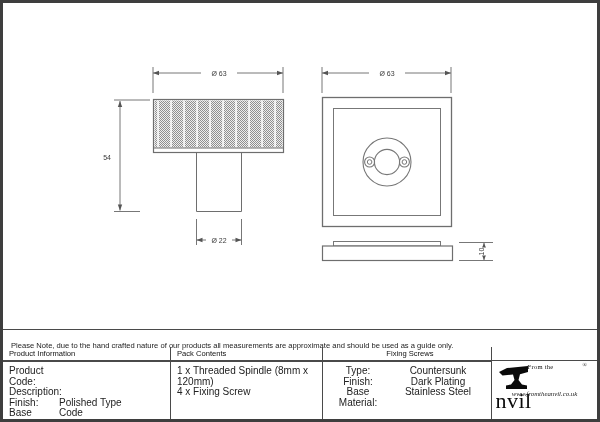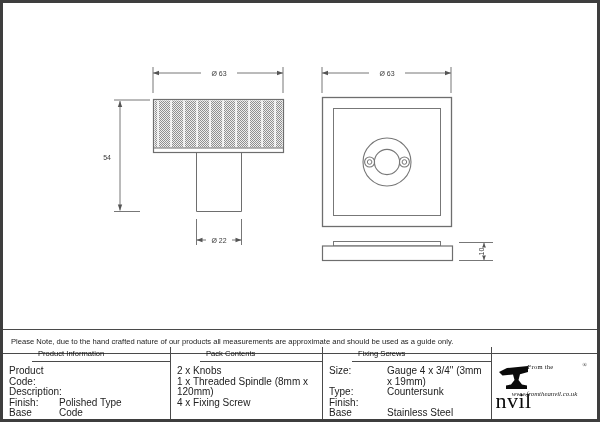--- a/index.html
+++ b/index.html
@@ -4,35 +4,35 @@
 <style>
   html,body{margin:0;padding:0;background:#ccc;}
   .page{
     position:relative;width:600px;height:422px;background:#fff;
     border:3px solid #3e3e3e;box-sizing:border-box;overflow:hidden;
     font-family:"Liberation Sans",sans-serif;color:#1d1d1d;
   }
   .drawings{position:absolute;left:0;top:0;}
   .dim-text{font-family:"Liberation Sans",sans-serif;font-size:7px;fill:#3a3a3a;}
   .note-bar{
-    position:absolute;left:0;right:0;top:326px;height:25px;
+    position:absolute;left:0;right:0;top:326px;height:32px;
     border-top:1px solid #4a4a4a;border-bottom:1px solid #4a4a4a;
     display:flex;align-items:center;padding-left:8px;box-sizing:border-box;
     font-size:7.6px;color:#222;
   }
   .table{position:absolute;left:0;right:0;top:344px;bottom:0;display:flex;}
   .col{height:100%;box-sizing:border-box;}
   .col-border{border-right:1px solid #4a4a4a;}
   .col1{width:168px;}
   .col2{width:152px;}
-  .col3{width:169px;}
+  .col3{width:169px;text-align:center;}
   .col4{flex:1;display:flex;align-items:center;justify-content:center;}
   .col-header{
     height:14px;line-height:14px;border-bottom:1px solid #4a4a4a;
-    padding-left:6px;font-size:7.6px;color:#111;margin-left:29px;
+    padding-left:6px;font-size:7.6px;color:#111;
   }
   .col-body{padding:4px 2px 8px 6px;font-size:10px;line-height:10.6px;color:#222;}
   .kv{display:flex;}
   .kv .k{flex:0 0 auto;}
   .col1 .k{width:50px;}
   .col3 .k{width:58px;}
   .kv .v{flex:1;}
   .pc-item{display:block;}
   
   .logo{position:relative;width:96px;height:40px;}
@@ -185,39 +185,35 @@
         <div class="kv">
           <span class="k">Base Material:</span>
           <span class="v">Code</span>
         </div>
       </div>
     </div>
 
     <div class="col col2 col-border">
       <div class="col-header">Pack Contents</div>
       <div class="col-body">
-        <span class="pc-item">2 x Knobs</span>
         <span class="pc-item">1 x Threaded Spindle (8mm x 120mm)</span>
         <span class="pc-item">4 x Fixing Screw</span>
       </div>
     </div>
 
     <div class="col col3 col-border">
       <div class="col-header">Fixing Screws</div>
       <div class="col-body">
         <div class="kv">
-          <span class="k">Size:</span>
-          <span class="v">Gauge 4 x 3/4" (3mm x 19mm)</span>
-        </div>
-        <div class="kv">
           <span class="k">Type:</span>
           <span class="v">Countersunk</span>
         </div>
         <div class="kv">
           <span class="k">Finish:</span>
+          <span class="v">Dark Plating</span>
         </div>
         <div class="kv">
           <span class="k">Base Material:</span>
           <span class="v">Stainless Steel</span>
         </div>
       </div>
     </div>
 
     <div class="col col4">
       <div class="logo">

